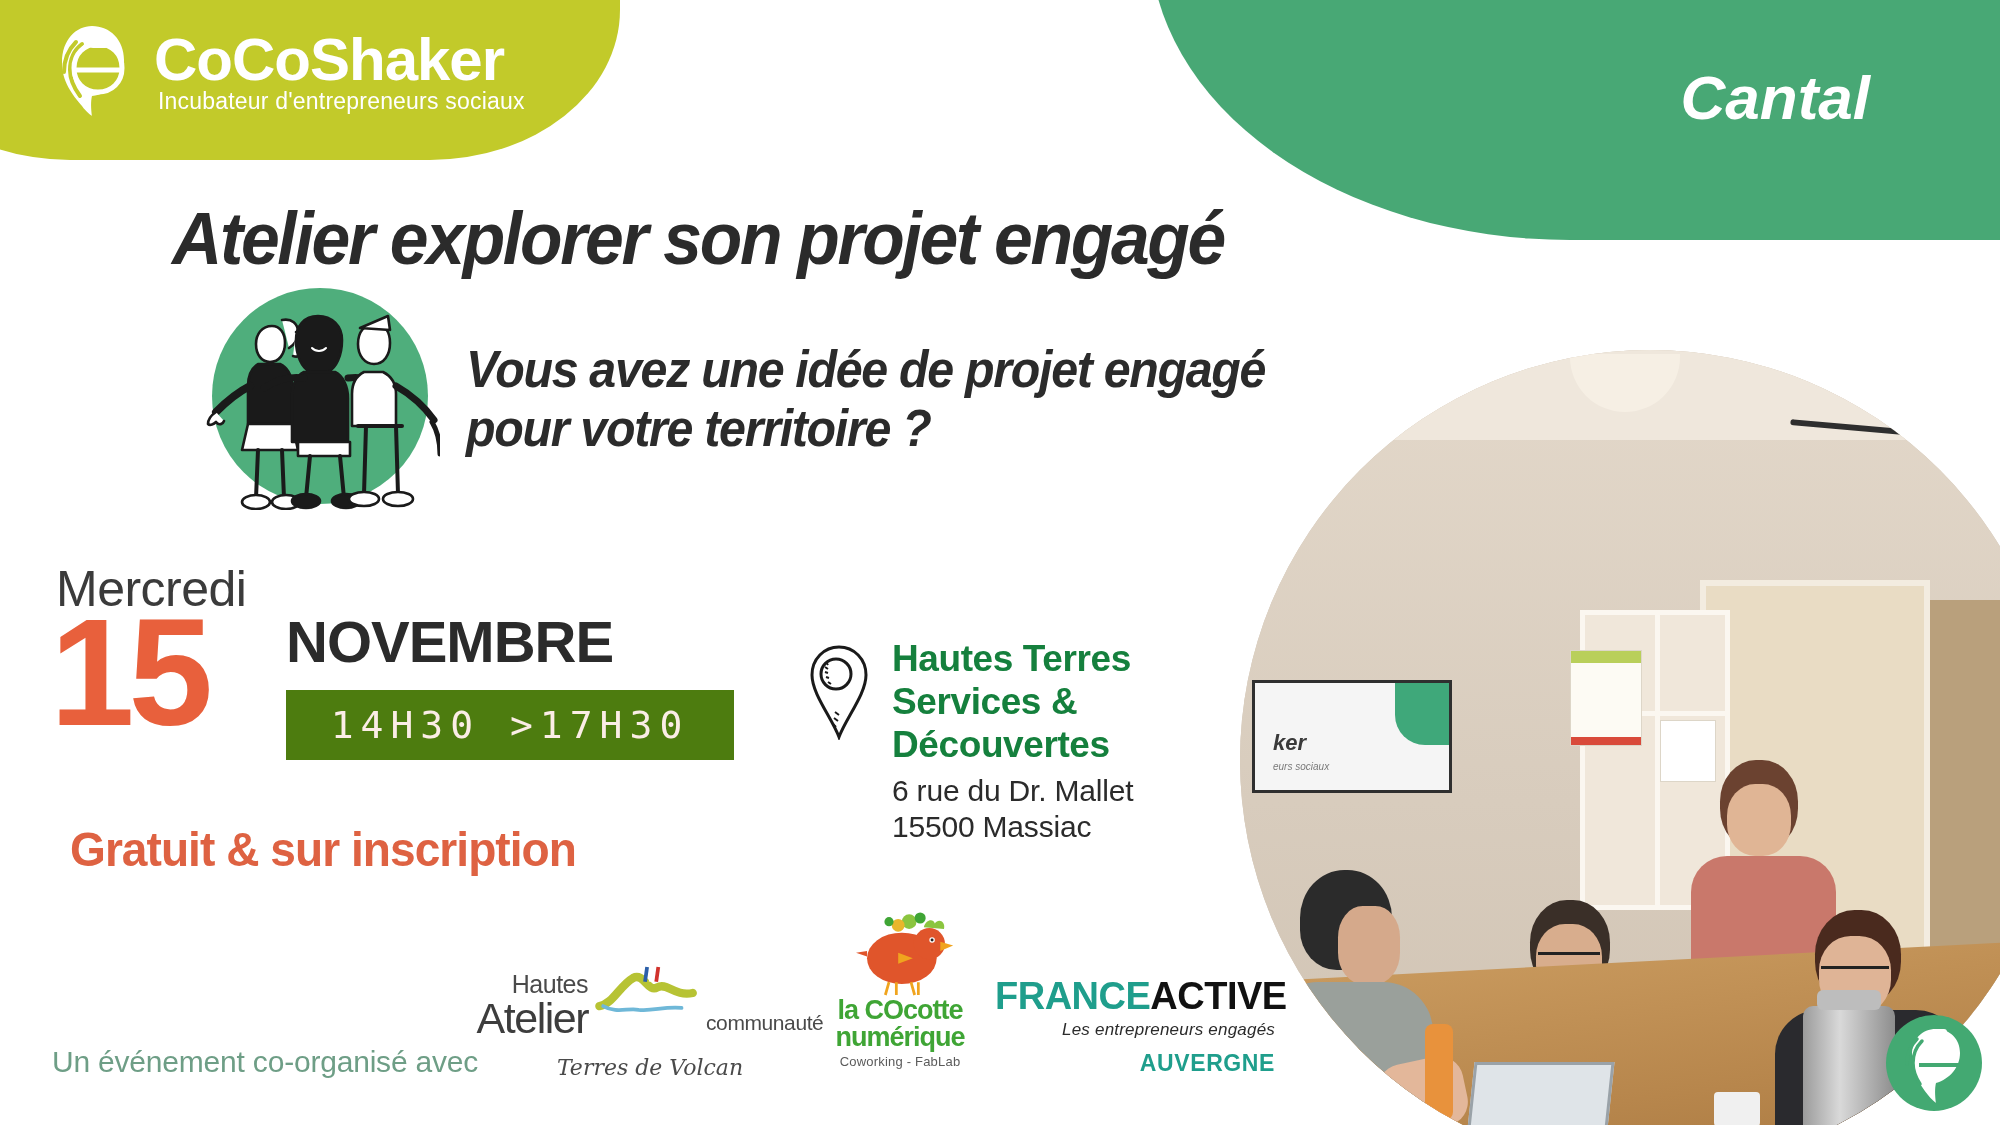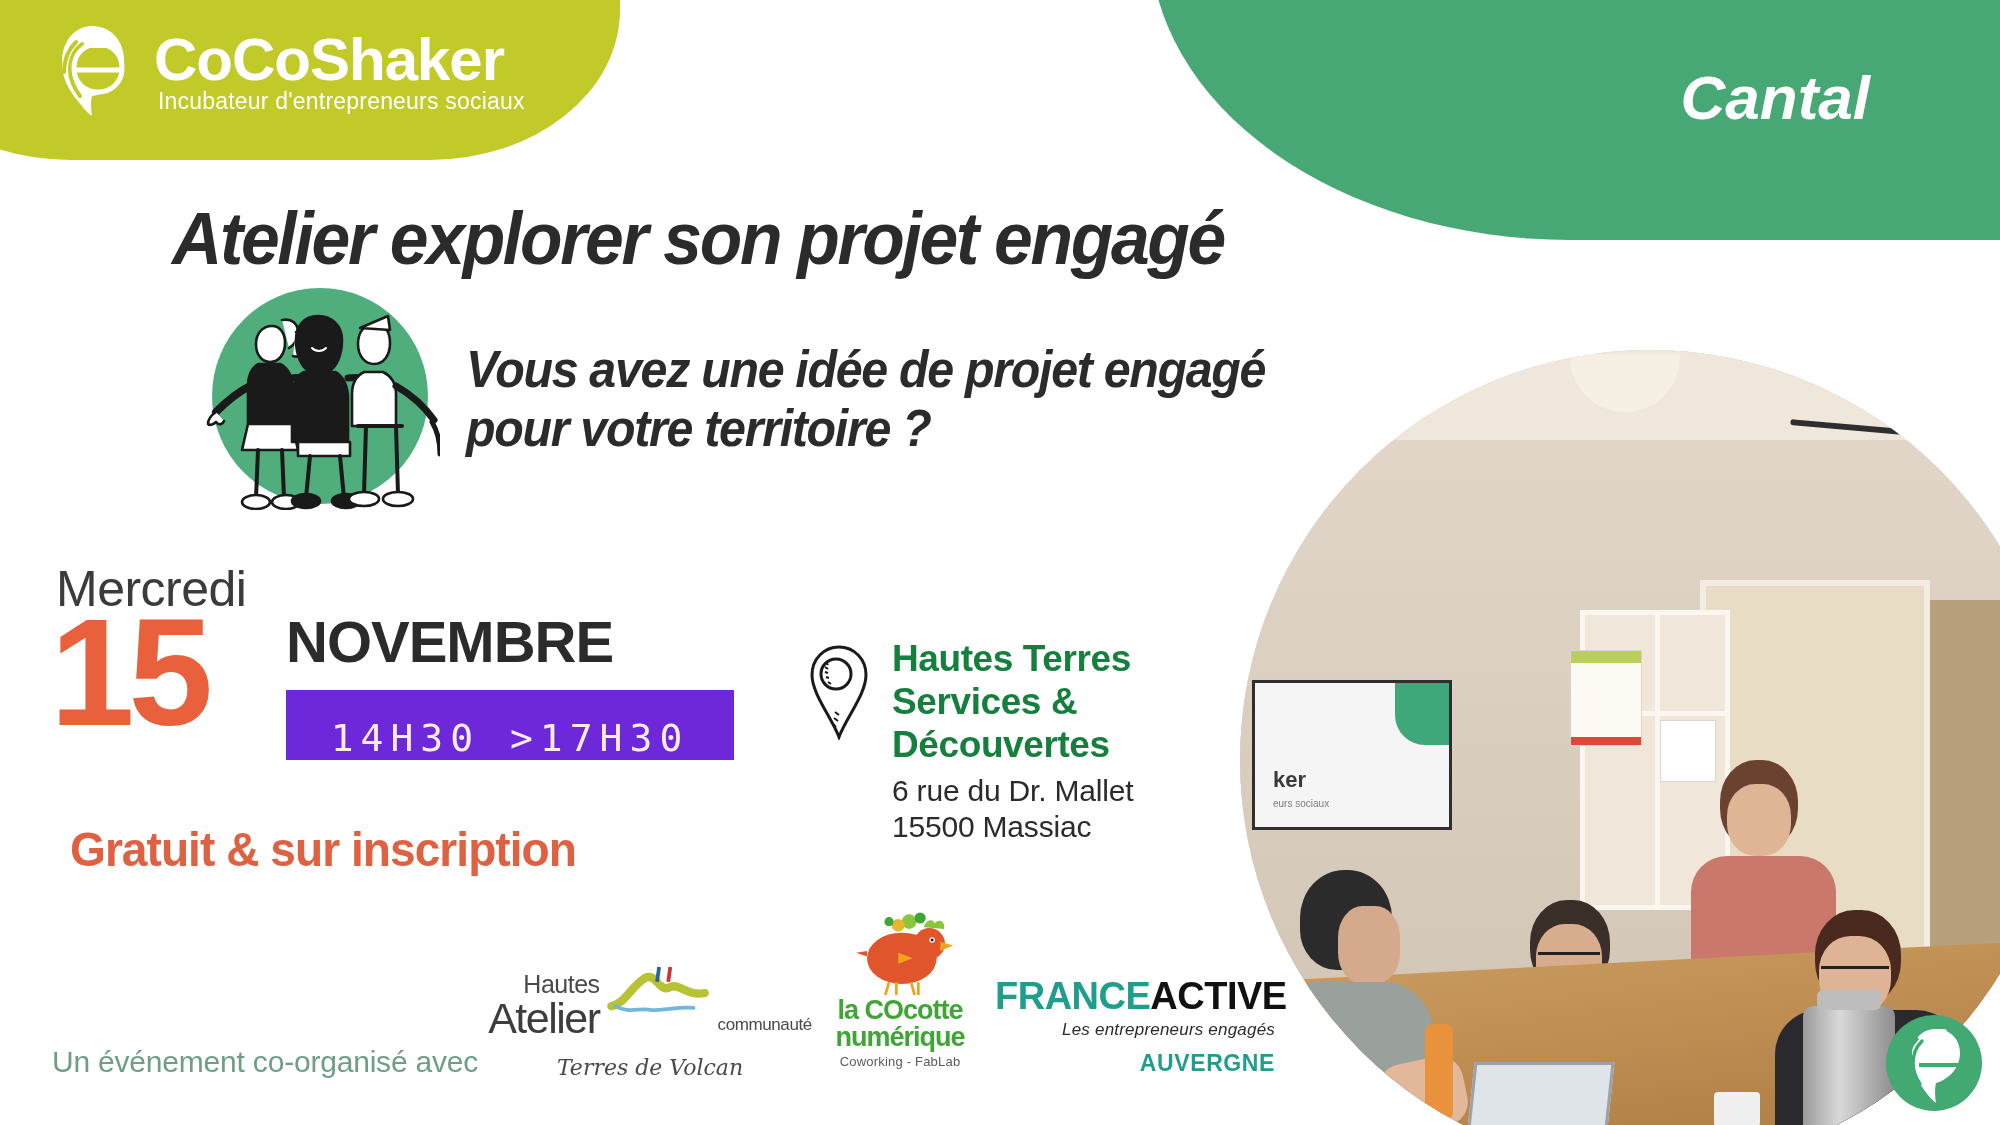--- a/index.html
+++ b/index.html
@@ -82,22 +82,22 @@
     font-size:152px; font-weight:bold; color:#E8603C;
     letter-spacing:-6px; line-height:1;
   }
   .monthname{
     position:absolute; left:286px; top:608px;
     font-size:58px; font-weight:bold; color:#2b2b2b;
     letter-spacing:-1px;
   }
   .timebar{
     position:absolute; left:286px; top:690px;
-    width:448px; height:70px; background:#6d28d9;
-    display:flex; align-items:flex-end; justify-content:center;
+    width:448px; height:70px; background:#4d7c0f;
+    display:flex; align-items:center; justify-content:center;
   }
   .timebar span{
     font-size:38px; color:#FBEDE6; letter-spacing:7px;
     font-family:"DejaVu Sans Mono", monospace;
   }
   .freetext{
     position:absolute; left:70px; top:822px;
     font-size:48px; font-weight:bold; color:#DE6242;
     letter-spacing:-1px; transform:scaleX(.96); transform-origin:left top;
   }
@@ -118,21 +118,21 @@
   .coorg{
     position:absolute; left:52px; top:1045px;
     font-size:30px; color:#6E9E86; letter-spacing:-.2px;
   }
 
   .partner-ht{ position:absolute; left:525px; top:965px; width:250px; text-align:center; }
   .ht-row{ display:flex; align-items:flex-end; gap:6px; justify-content:center; }
   .ht-words{ text-align:right; line-height:.98; }
   .ht-hautes{ font-size:25px; color:#4a4a4a; letter-spacing:-.5px; }
   .ht-terres{ font-size:43px; color:#3d3d3d; font-weight:500; letter-spacing:-1.5px; }
-  .ht-comm{ font-size:17px; color:#4a4a4a; letter-spacing:-.4px; position:relative; top:-4px;text-align:right;}
+  .ht-comm{ font-size:21px; color:#4a4a4a; letter-spacing:-.4px; position:relative; top:-4px;text-align:right;}
   .ht-script{ font-size:22px; font-style:italic; color:#4a4a4a; font-family:"DejaVu Serif", serif; margin-top:16px; }
 
   .partner-cocotte{ position:absolute; left:810px; top:905px; width:180px; text-align:center; }
   .cocotte-word{ font-size:27px; font-weight:bold; color:#3FA535; line-height:1.0; letter-spacing:-1px; }
   .cocotte-sub{ font-size:13px; color:#5b5b5b; margin-top:3px; letter-spacing:.2px; }
 
   .partner-fa{ position:absolute; left:995px; top:975px; width:280px; }
   .fa-main{ font-size:38px; font-weight:bold; letter-spacing:-.5px; }
   .fa-france{ color:#1F9E8C; }
   .fa-active{ color:#111111; }
@@ -144,22 +144,22 @@
     position:absolute; right:-60px; top:350px;
     width:820px; height:820px;
     border-radius:50%;
     overflow:hidden;
     background:#cfc3b4;
   }
   .photo-scene{ position:absolute; inset:0; }
   .wall{ position:absolute; inset:0; background:linear-gradient(180deg,#e3d8ca 0%, #d8ccbd 55%, #cfc2b2 100%); }
   .ceiling{ position:absolute; left:0; top:0; width:100%; height:90px; background:#efe7dc; }
   .screen{
-    position:absolute; left:12px; top:330px; width:200px; height:150px;
-    background:#f5f5f5; border:3px solid #2f2f2f;
+    position:absolute; left:12px; top:330px; width:200px; height:113px;
+    background:#f5f5f5; border:3px solid #2f2f2f;font-style:italic;
   }
   .screen-green{ position:absolute; right:0; top:0; width:54px; height:62px; background:#3FA87A; border-radius:0 0 0 30px; }
   .screen-txt{ position:absolute; left:18px; bottom:34px; font-size:22px; font-weight:bold; color:#3a3a3a;}
   .screen-txt2{ position:absolute; left:18px; bottom:18px; font-size:10px; color:#7a7a7a;}
   .door{
     position:absolute; right:130px; top:230px; width:230px; height:430px;
     background:#e9dcc4; border:6px solid #f3ece0;
   }
   .door-dark{ position:absolute; right:40px; top:250px; width:120px; height:410px; background:#b9a07c; }
   .window-frame{

